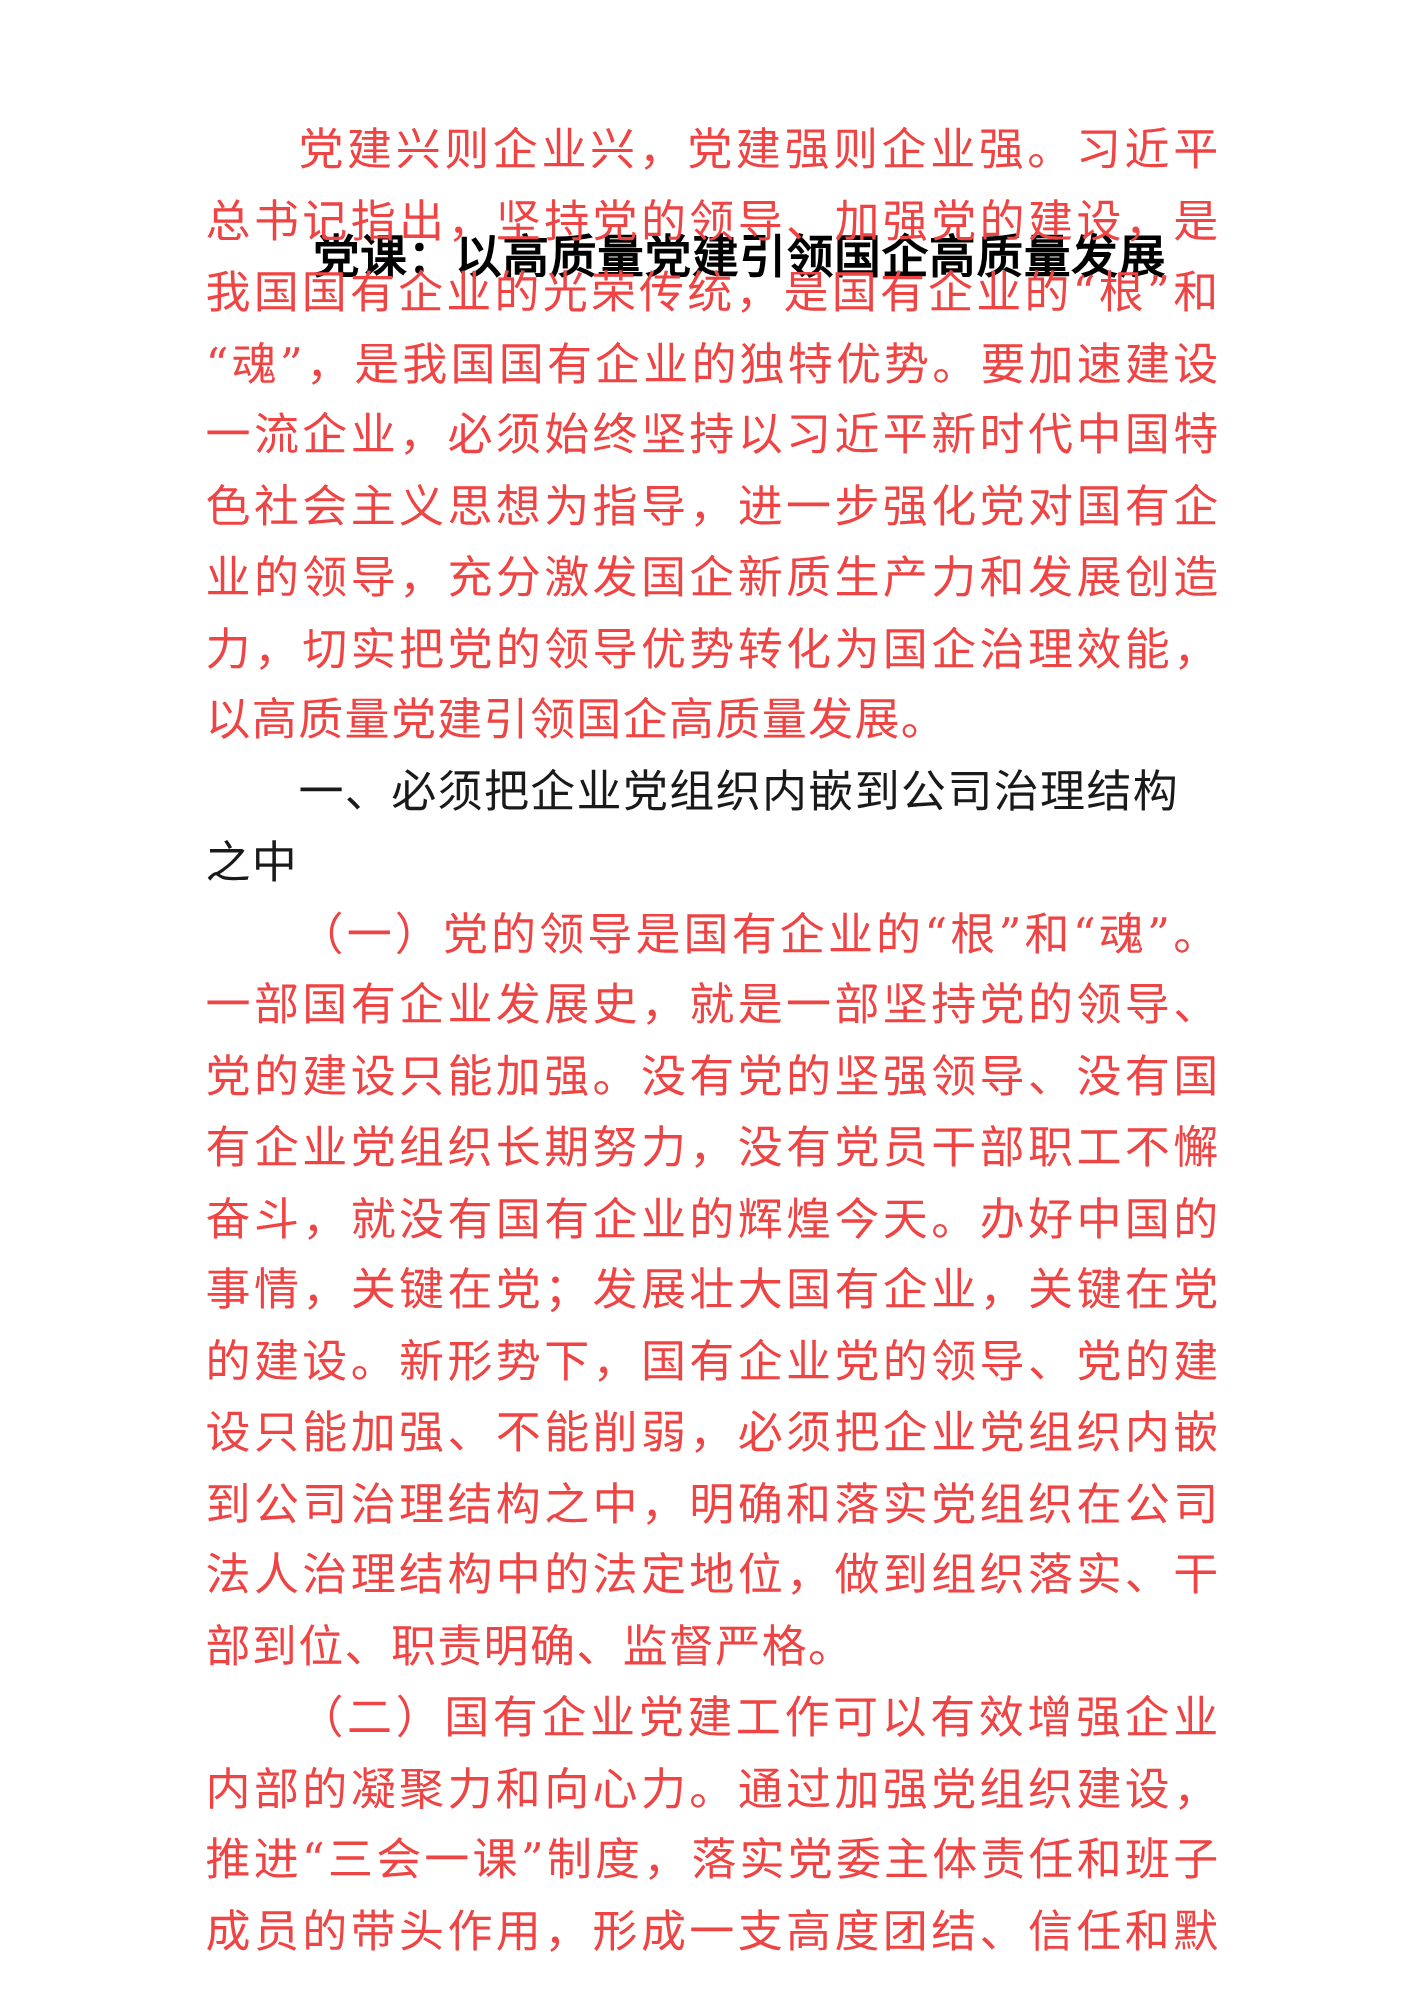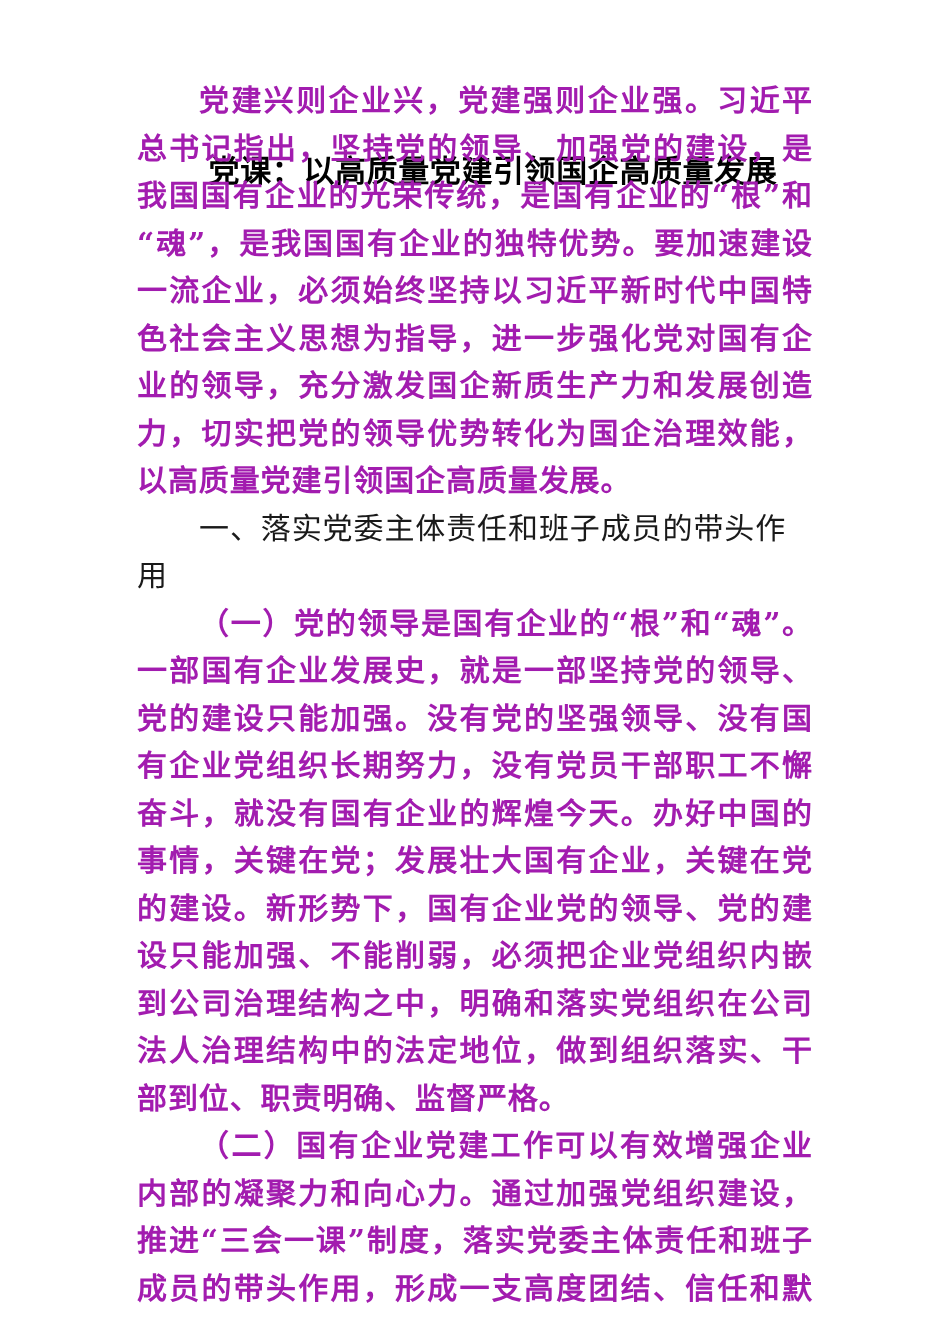--- a/index.html
+++ b/index.html
@@ -40,28 +40,27 @@
     padding-top: 149px;
     white-space: nowrap;
     padding-left: 36px;
   }
 
   
   .para {
     font-family: "DejaVu Serif", "Liberation Serif", serif;
     font-size: 30px;
     line-height: 47.5px;
-    color: #a21caf;
+    color: #ef4444;
     text-align: justify;
     text-justify: inter-ideograph;
     text-indent: 62px;
     margin: 0;
     letter-spacing: 0.9px;
     word-break: break-all;
-    font-weight: bold;
   }
 
   
   .para-first {
     margin-top: 77px;
   }
 
   
   .heading-1 {
     font-family: "DejaVu Serif", "Liberation Serif", serif;
@@ -84,20 +83,20 @@
 <body>
 
 <div class="page">
 
   <h1 class="doc-title">党课：以高质量党建引领国企高质量发展</h1>
 
   <div class="doc-body">
 
     <p class="para para-first">党建兴则企业兴，党建强则企业强。习近平总书记指出，坚持党的领导、加强党的建设，是我国国有企业的光荣传统，是国有企业的“根”和“魂”，是我国国有企业的独特优势。要加速建设一流企业，必须始终坚持以习近平新时代中国特色社会主义思想为指导，进一步强化党对国有企业的领导，充分激发国企新质生产力和发展创造力，切实把党的领导优势转化为国企治理效能，以高质量党建引领国企高质量发展。</p>
 
-    <p class="heading-1">一、落实党委主体责任和班子成员的带头作用</p>
+    <p class="heading-1">一、必须把企业党组织内嵌到公司治理结构之中</p>
 
     <p class="para">（一）党的领导是国有企业的“根”和“魂”。一部国有企业发展史，就是一部坚持党的领导、党的建设只能加强。没有党的坚强领导、没有国有企业党组织长期努力，没有党员干部职工不懈奋斗，就没有国有企业的辉煌今天。办好中国的事情，关键在党；发展壮大国有企业，关键在党的建设。新形势下，国有企业党的领导、党的建设只能加强、不能削弱，必须把企业党组织内嵌到公司治理结构之中，明确和落实党组织在公司法人治理结构中的法定地位，做到组织落实、干部到位、职责明确、监督严格。</p>
 
     <p class="para truncated">（二）国有企业党建工作可以有效增强企业内部的凝聚力和向心力。通过加强党组织建设，推进“三会一课”制度，落实党委主体责任和班子成员的带头作用，形成一支高度团结、信任和默契的</p>
 
   </div>
 </div>
 
 </body></html>

